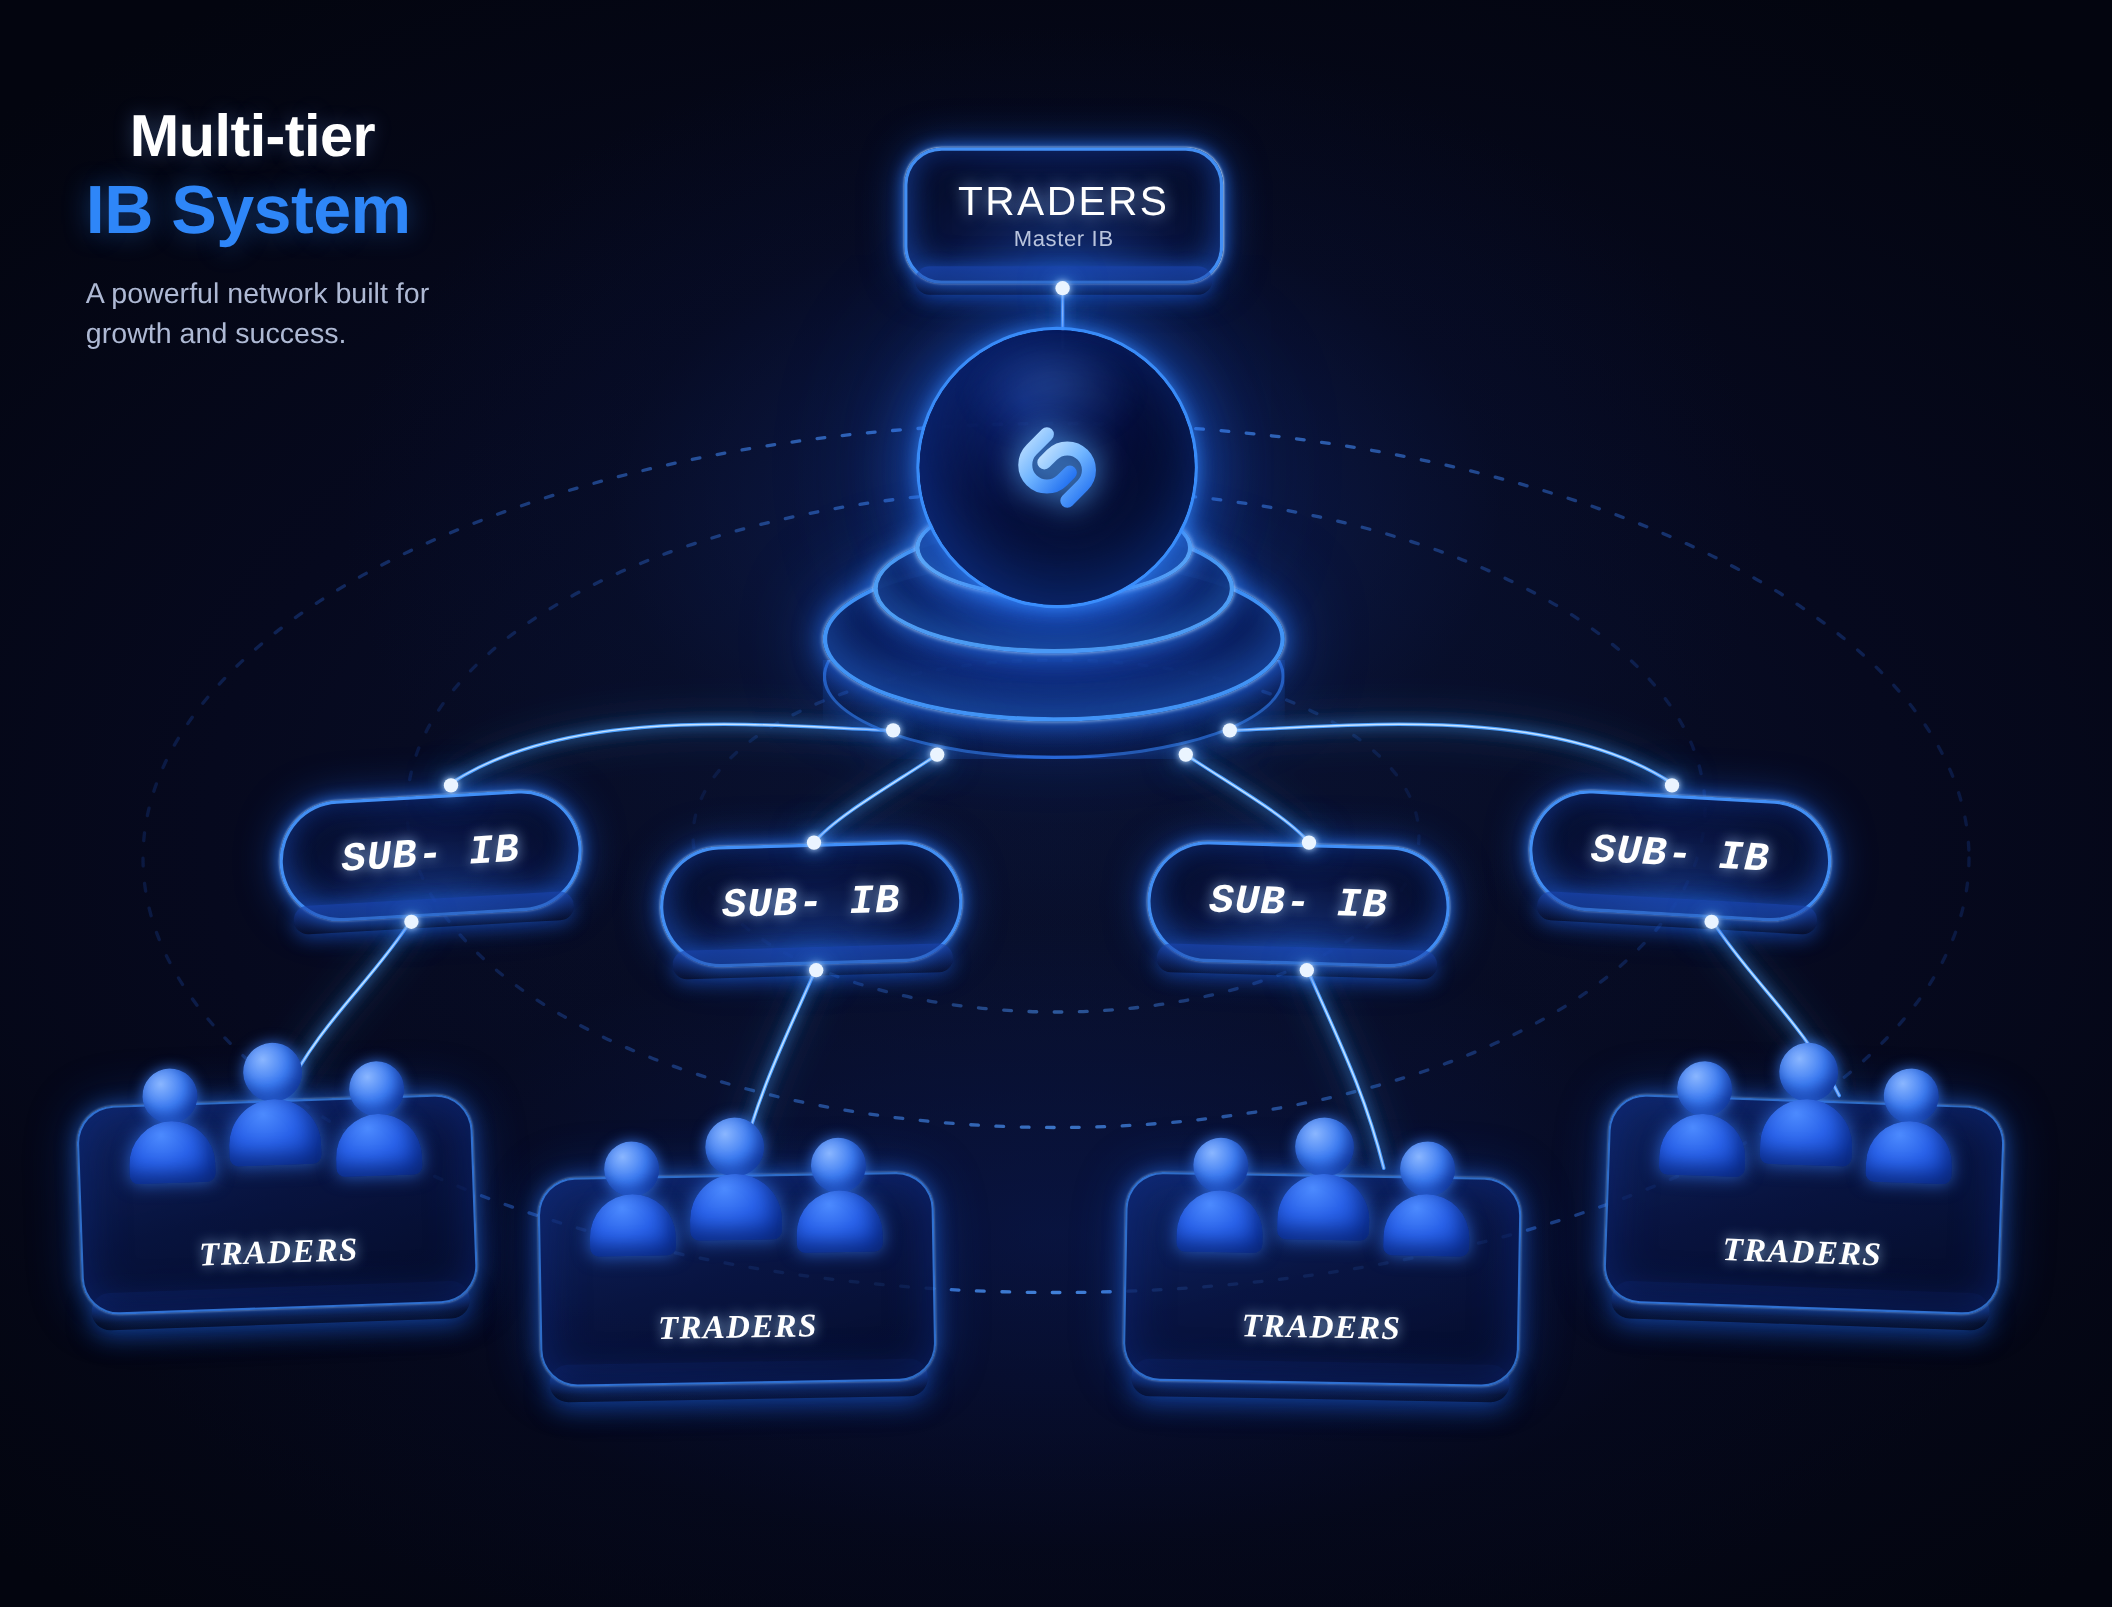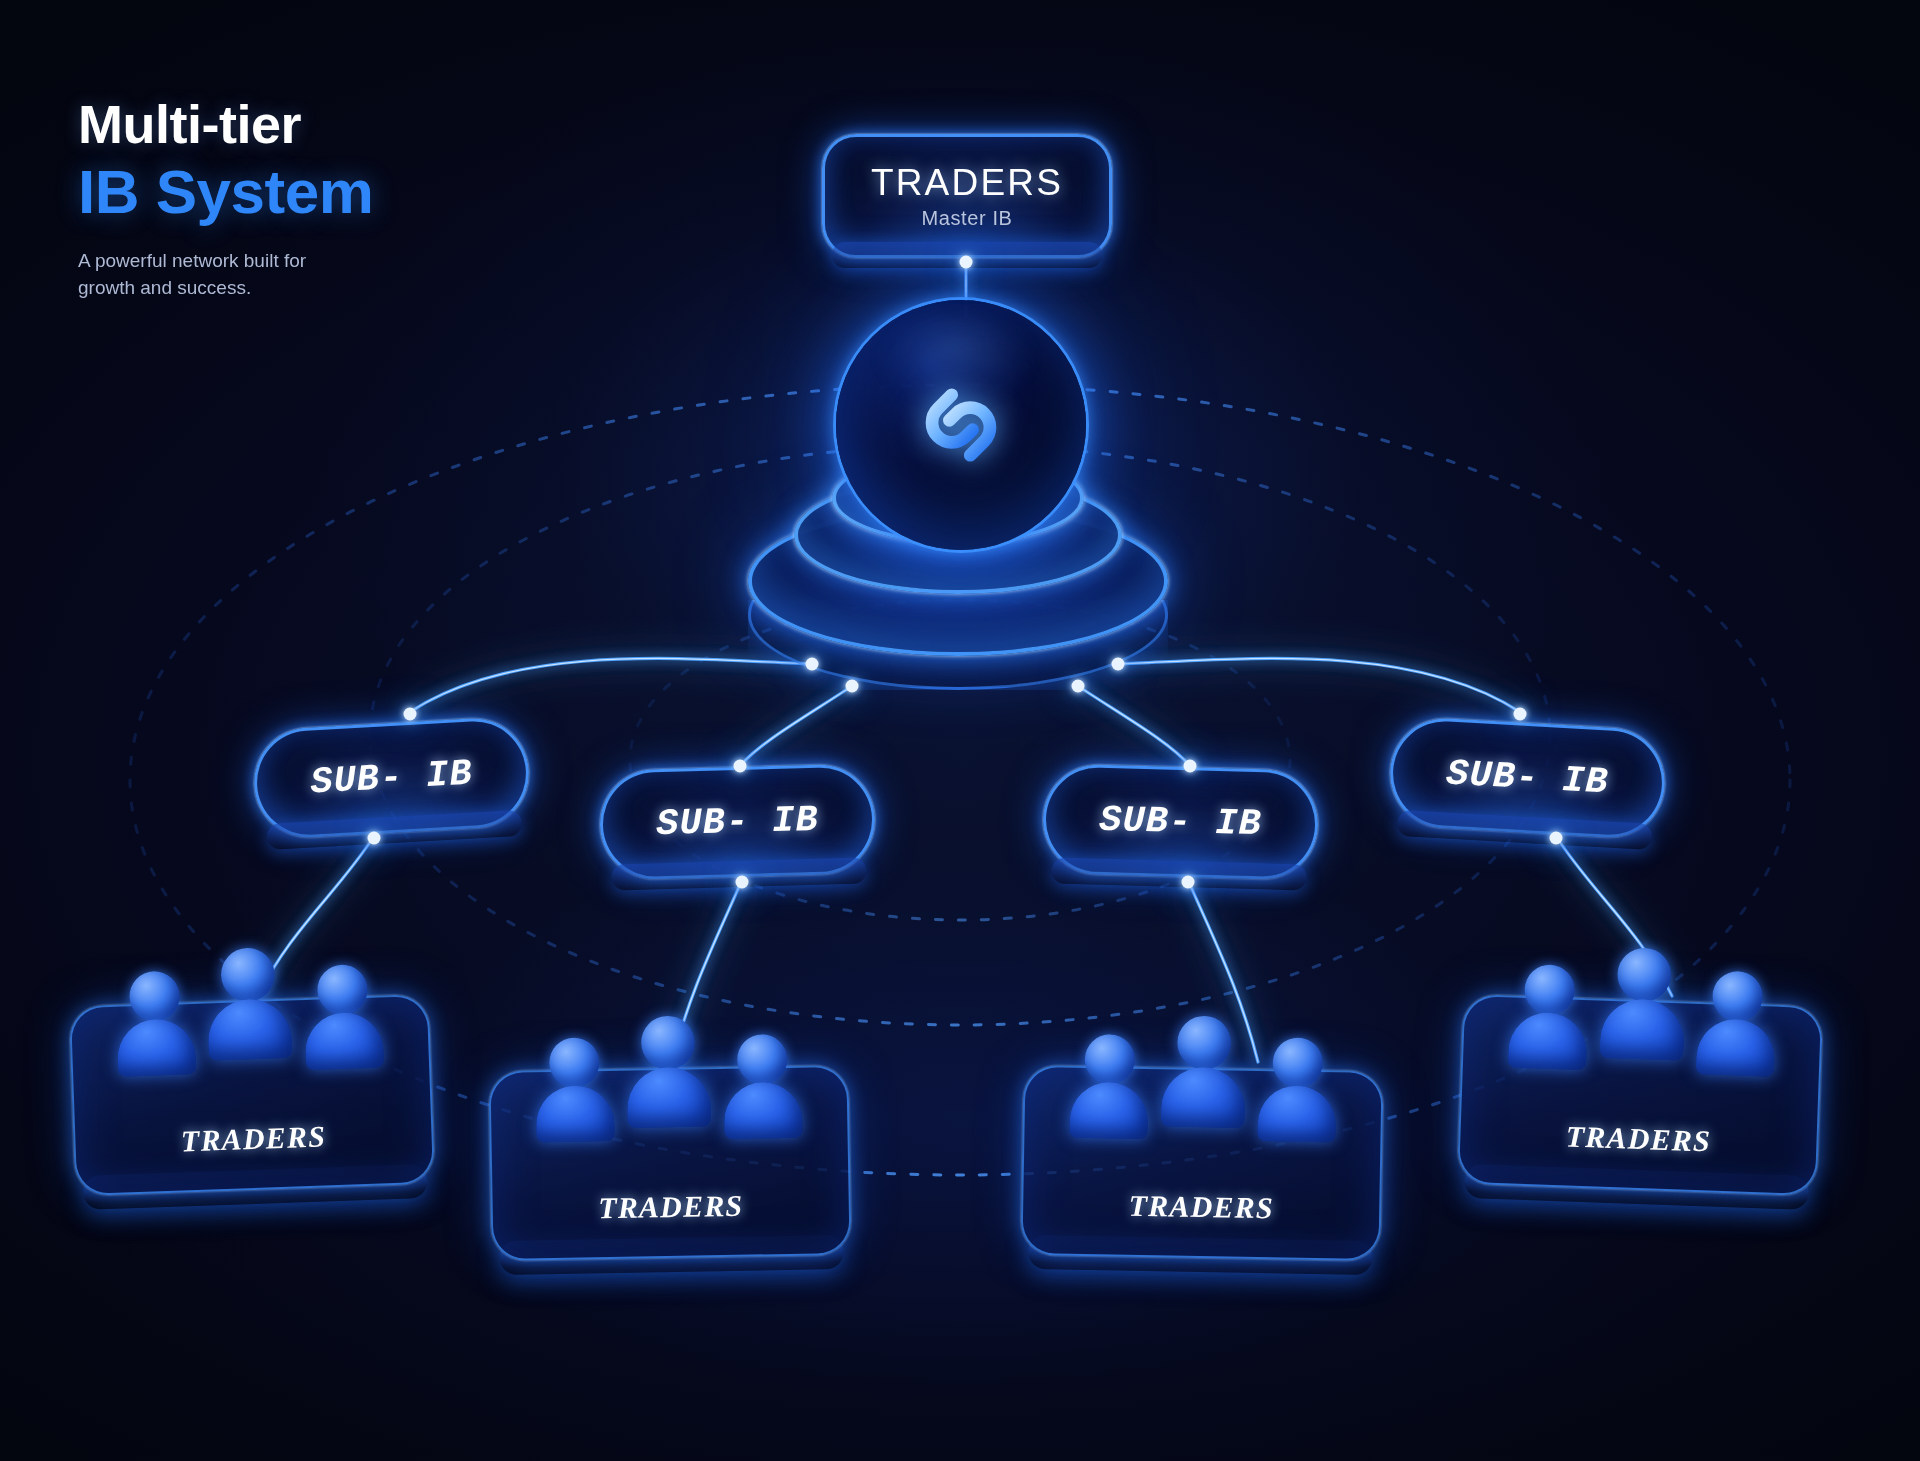--- a/index.html
+++ b/index.html
@@ -39,33 +39,34 @@
     top: 96px;
     z-index: 20;
   }
   #heading .line1 {
     font-size: 54px;
     font-weight: 800;
     letter-spacing: -0.5px;
     color: #ffffff;
     line-height: 1.05;
     text-shadow: 0 0 18px rgba(120,170,255,0.30);
+    margin-left: 40px;
   }
   #heading .line2 {
     font-size: 62px;
     font-weight: 700;
     letter-spacing: -0.5px;
     color: #2e86f8;
     line-height: 1.12;
     margin-top: 4px;
     text-shadow: 0 0 24px rgba(46,134,248,0.45);
   }
   #heading .sub {
     margin-top: 22px;
-    font-size: 19px;
+    font-size: 26px;
     line-height: 1.42;
     color: #aeb9d4;
     font-weight: 400;
     max-width: 330px;
     white-space: pre-line;
   }
 
   
   .pill {
     position: absolute;

